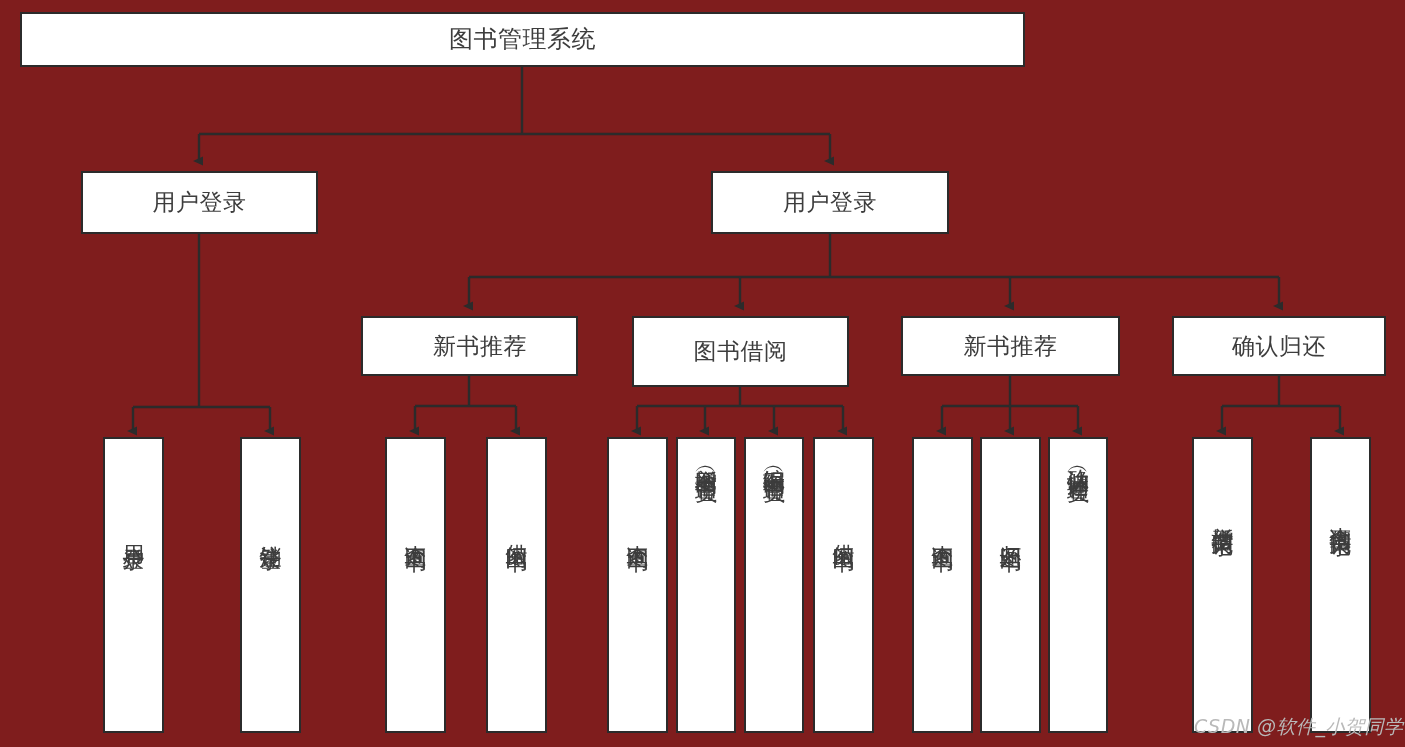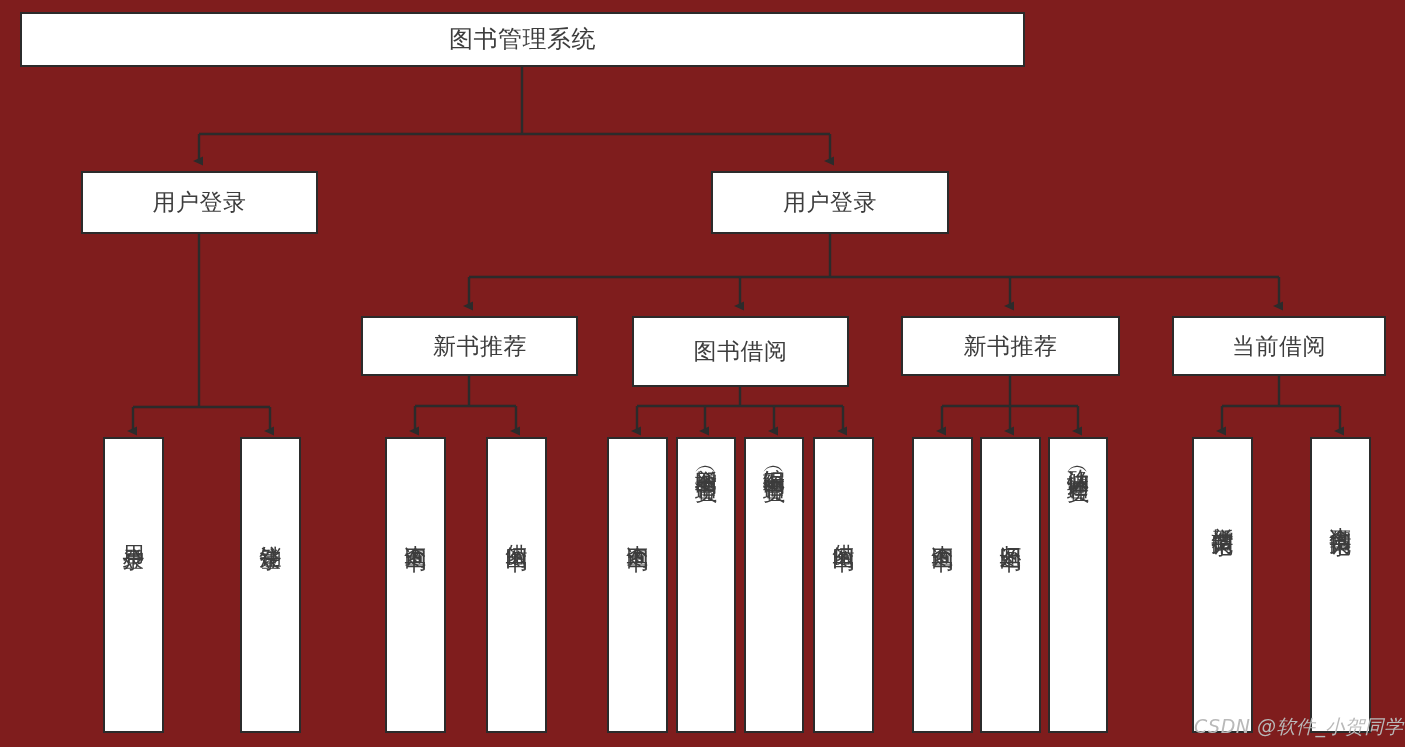--- a/index.html
+++ b/index.html
@@ -137,21 +137,21 @@
   <div class="node" style="left:361px; top:316px; width:217px; height:60px;padding-left:21px;">
     <span class="label">新书推荐</span>
   </div>
   <div class="node" style="left:632px; top:316px; width:217px; height:71px;">
     <span class="label">图书借阅</span>
   </div>
   <div class="node" style="left:901px; top:316px; width:219px; height:60px;">
     <span class="label">新书推荐</span>
   </div>
   <div class="node" style="left:1172px; top:316px; width:214px; height:60px;">
-    <span class="label">当前借阅</span>
+    <span class="label">确认归还</span>
   </div>
 
   <div class="node leaf mid" style="left:103px; top:437px; width:61px; height:296px;">
     <span class="label">用户登录</span>
   </div>
   <div class="node leaf mid" style="left:240px; top:437px; width:61px; height:296px;">
     <span class="label">注销登录</span>
   </div>
 
   <div class="node leaf mid" style="left:385px; top:437px; width:61px; height:296px;">

